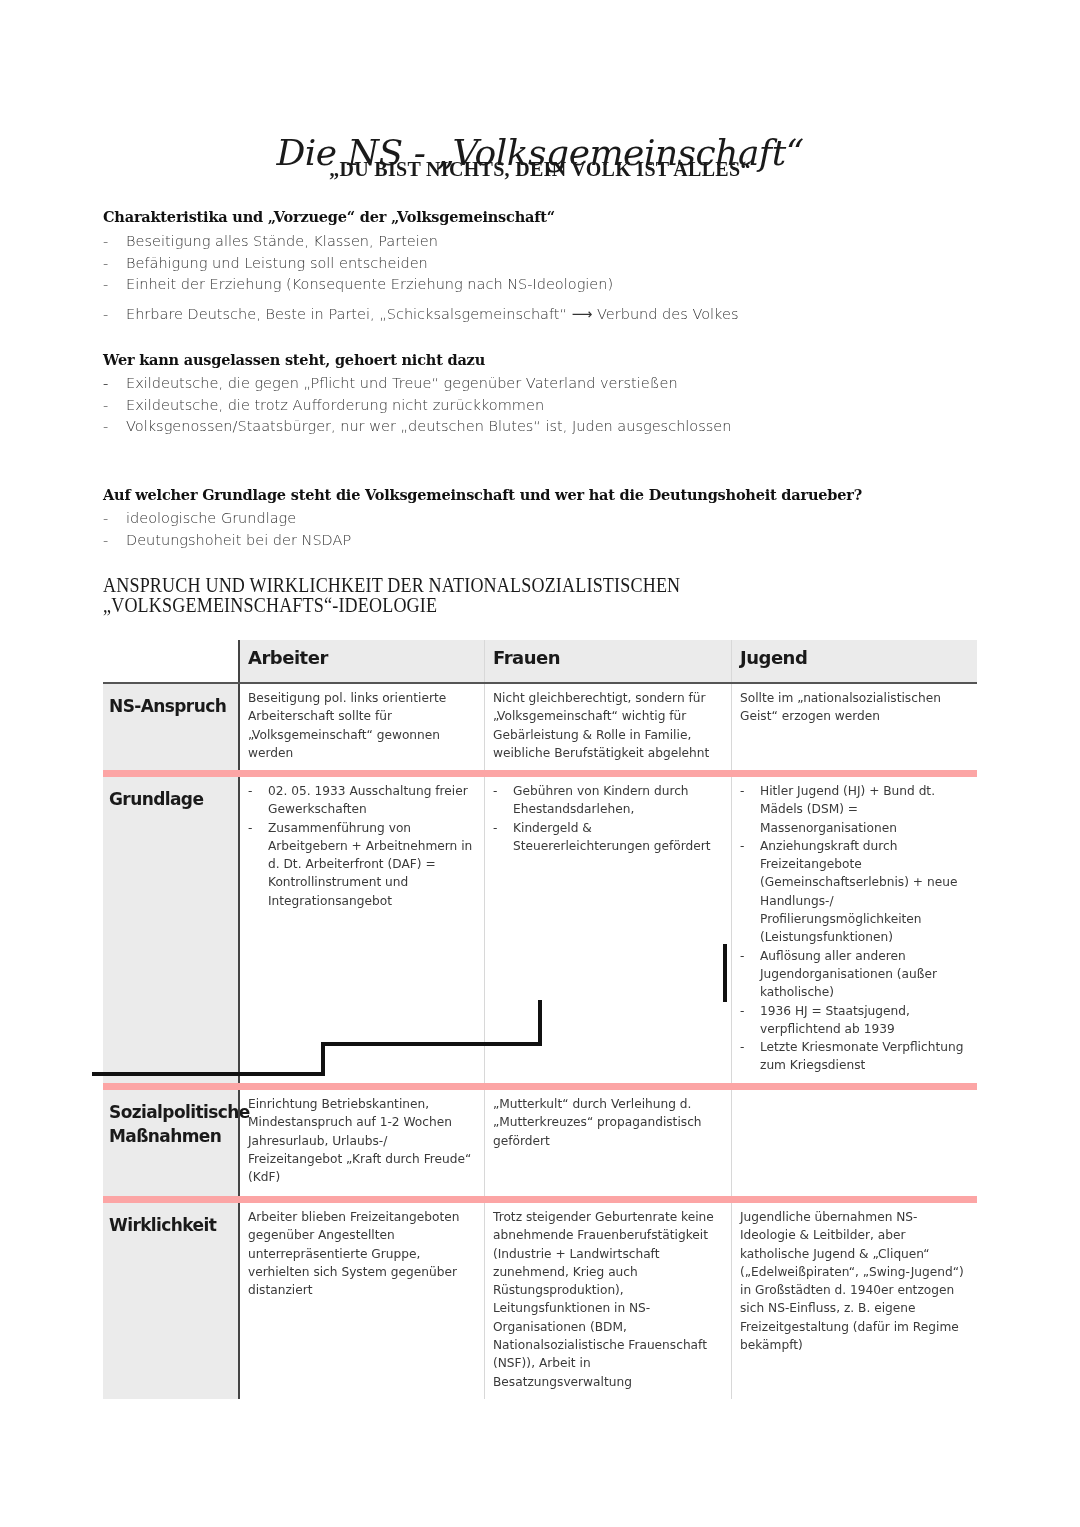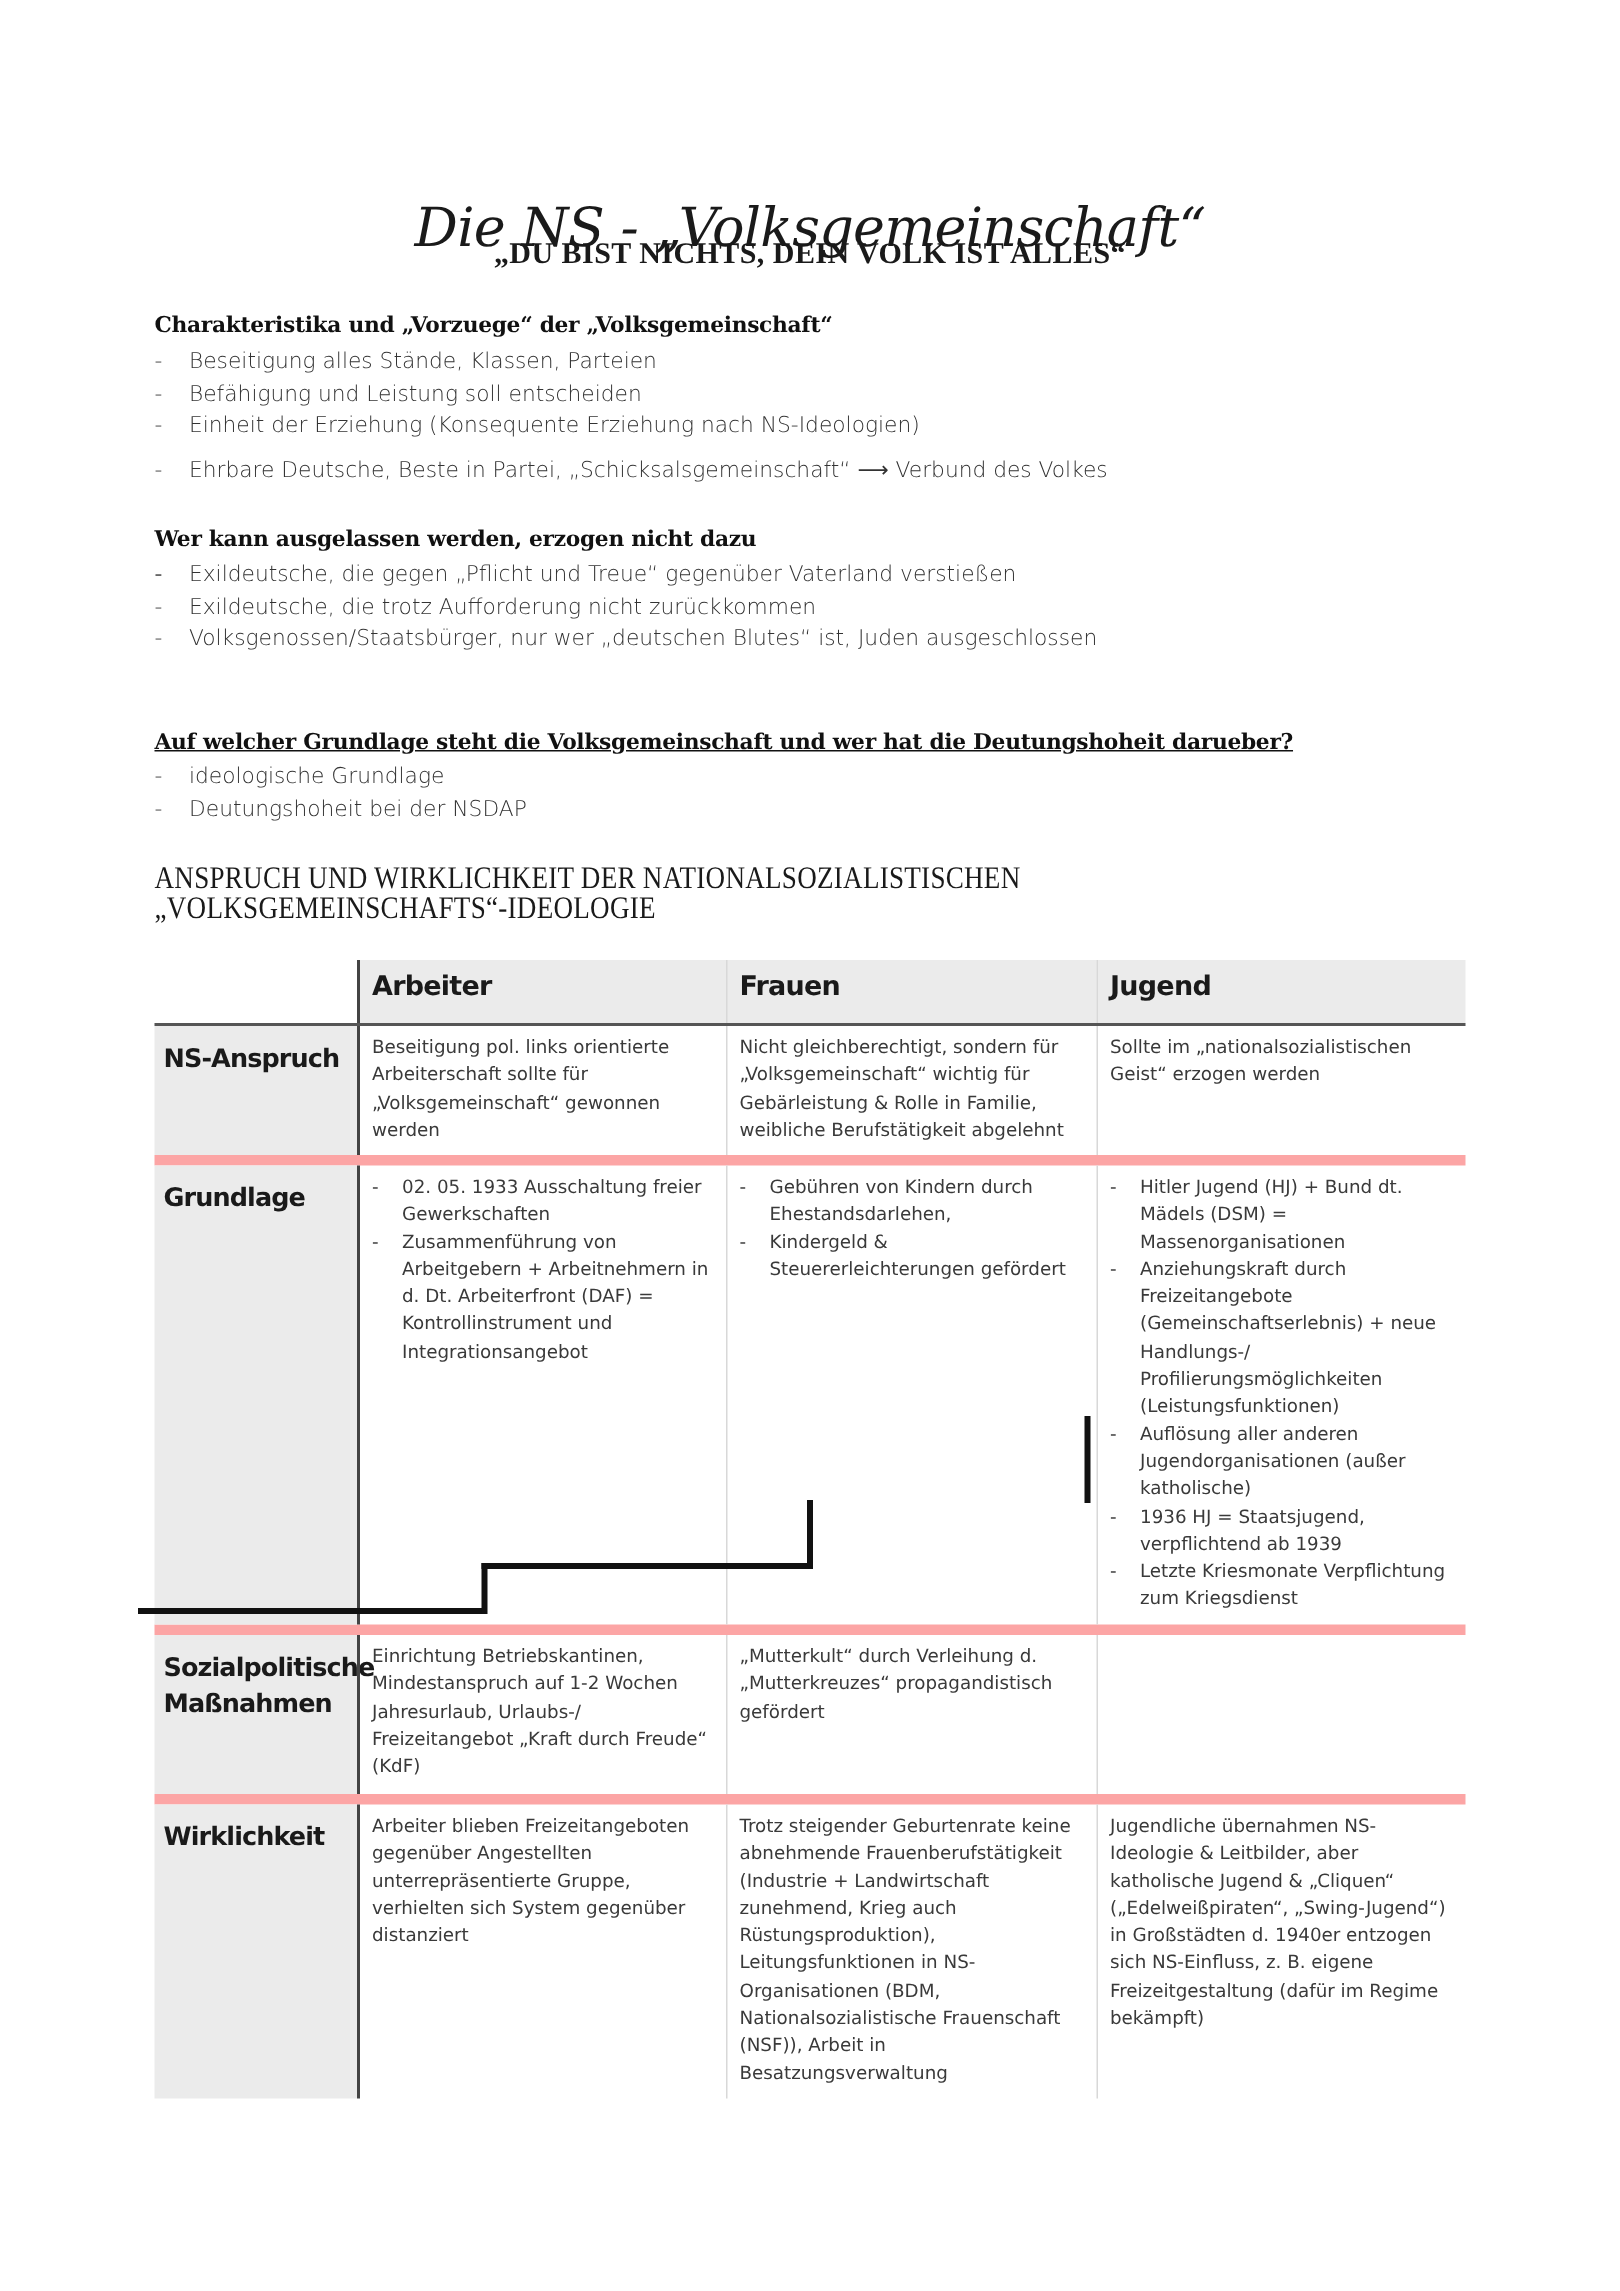--- a/index.html
+++ b/index.html
@@ -44,29 +44,29 @@
 <div class="subtitle">„DU BIST NICHTS, DEIN VOLK IST ALLES“</div>
 
 <div class="section-head" style="top:208px;">Charakteristika und „Vorzuege“ der „Volksgemeinschaft“</div>
 <ul class="bullets" style="top:231px;">
   <li><span class="dash">-</span><span>Beseitigung alles Stände, Klassen, Parteien</span></li>
   <li><span class="dash">-</span><span>Befähigung und Leistung soll entscheiden</span></li>
   <li><span class="dash">-</span><span>Einheit der Erziehung (Konsequente Erziehung nach NS-Ideologien)</span></li>
   <li style="margin-top:8px;"><span class="dash">-</span><span>Ehrbare Deutsche, Beste in Partei, „Schicksalsgemeinschaft“ ⟶ Verbund des Volkes</span></li>
 </ul>
 
-<div class="section-head" style="top:351px;">Wer kann ausgelassen werden, erzogen nicht dazu</div>
+<div class="section-head" style="top:351px;">Wer kann ausgelassen steht, gehoert nicht dazu</div>
 <ul class="bullets" style="top:373px;">
   <li><span class="dash">-</span></li>
   <li><span class="dash">-</span><span>Exildeutsche, die gegen „Pflicht und Treue“ gegenüber Vaterland verstießen</span></li>
   <li><span class="dash">-</span><span>Exildeutsche, die trotz Aufforderung nicht zurückkommen</span></li>
   <li><span class="dash">-</span><span>Volksgenossen/Staatsbürger, nur wer „deutschen Blutes“ ist, Juden ausgeschlossen</span></li>
 </ul>
 
-<div class="section-head" style="top:486px;text-decoration:underline;">Auf welcher Grundlage steht die Volksgemeinschaft und wer hat die Deutungshoheit darueber?</div>
+<div class="section-head" style="top:486px;">Auf welcher Grundlage steht die Volksgemeinschaft und wer hat die Deutungshoheit darueber?</div>
 <ul class="bullets" style="top:508px;">
   <li><span class="dash">-</span><span>ideologische Grundlage</span></li>
   <li><span class="dash">-</span><span>Deutungshoheit bei der NSDAP</span></li>
 </ul>
 
 <div class="big-head">ANSPRUCH UND WIRKLICHKEIT DER NATIONALSOZIALISTISCHEN „VOLKSGEMEINSCHAFTS“-IDEOLOGIE</div>
 
 <div class="table">
   <div class="row hdr">
     <div class="cell rowhead"></div>

